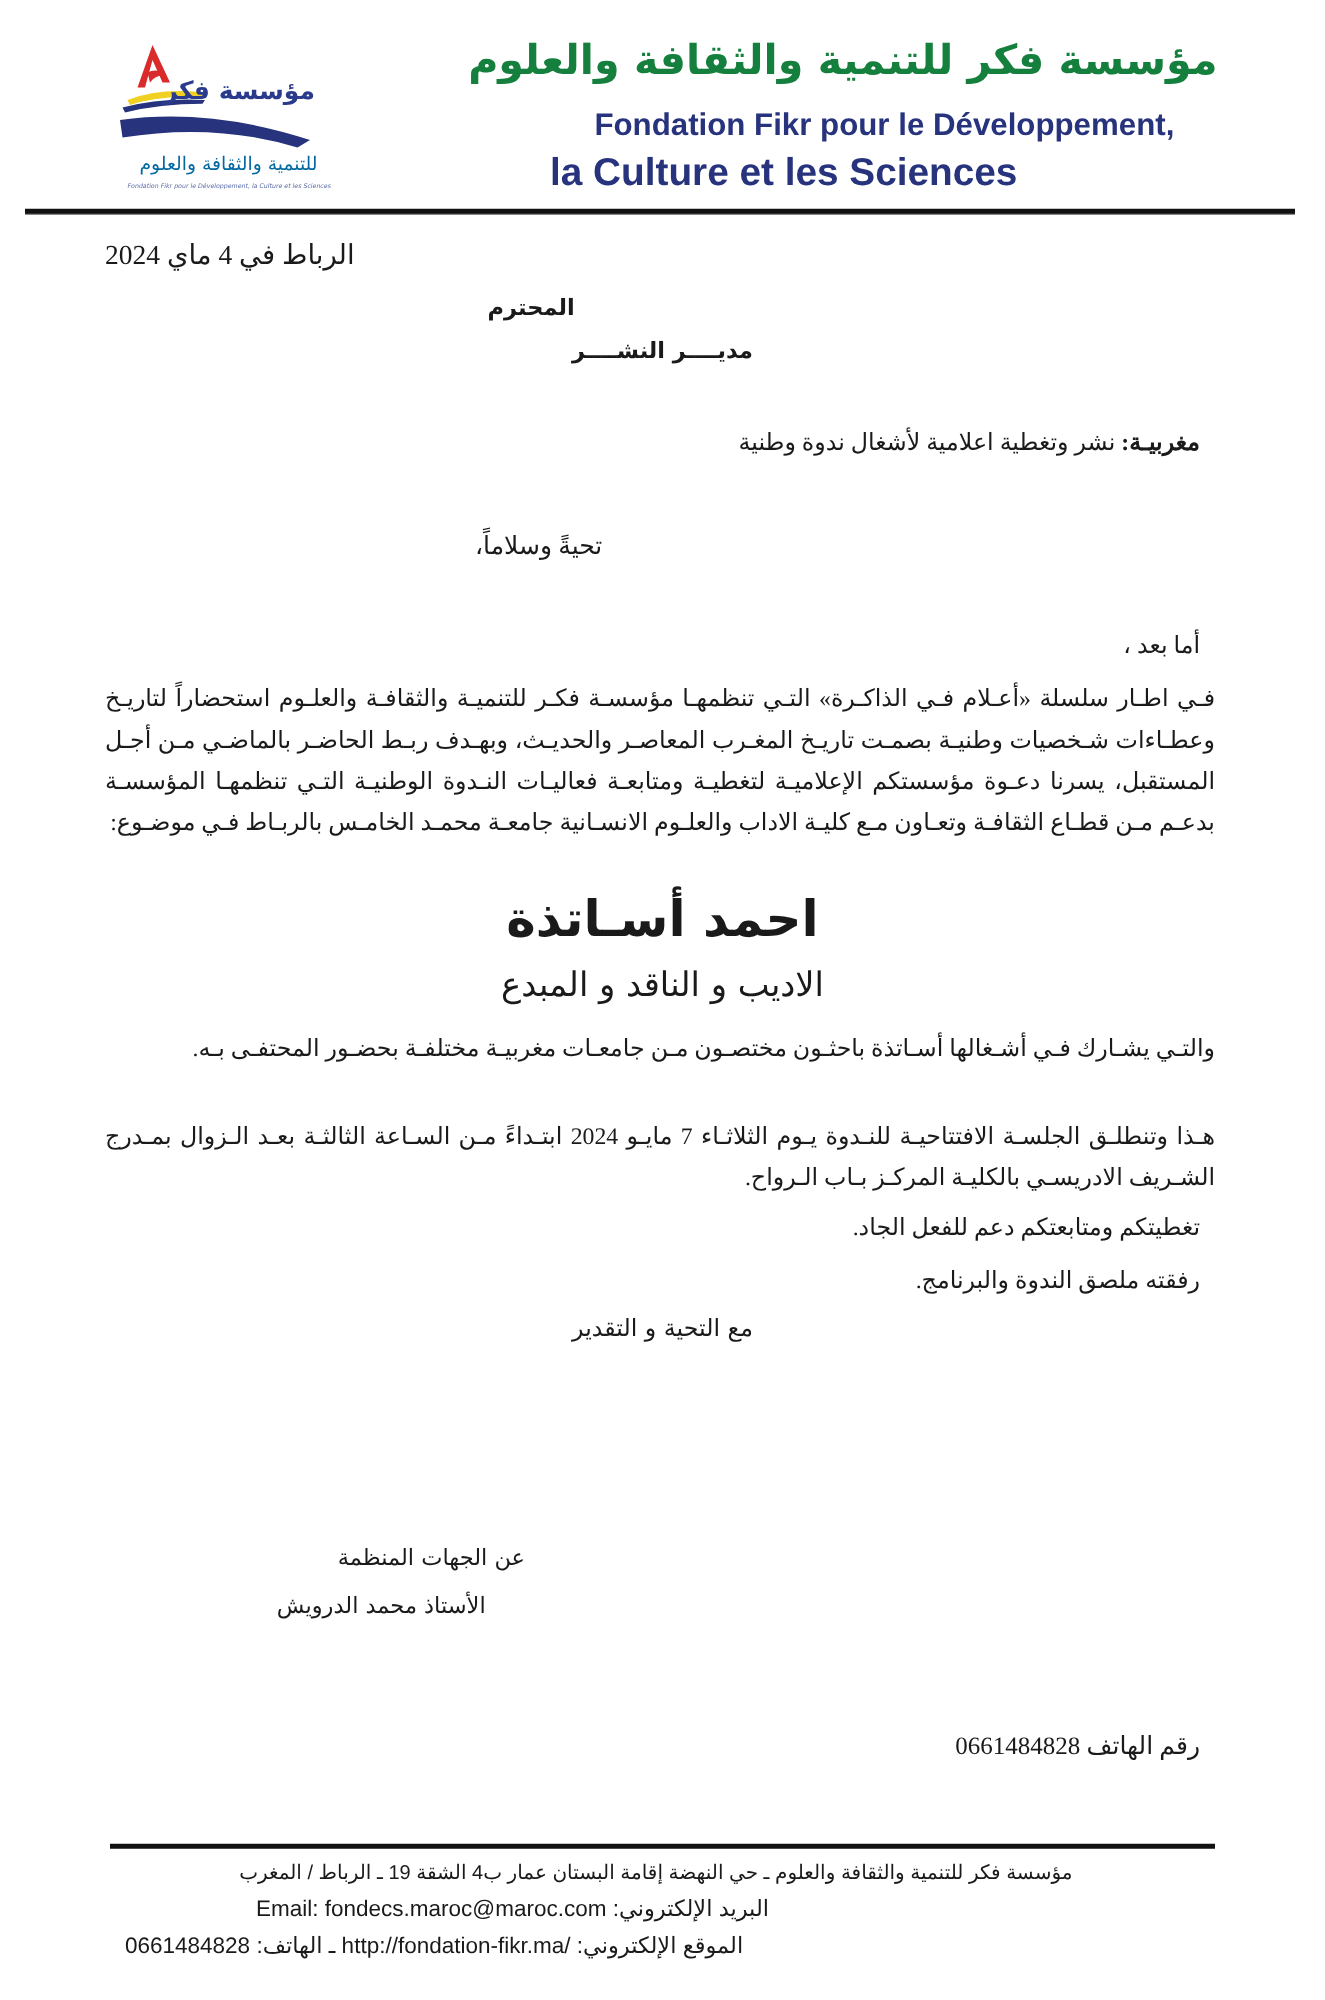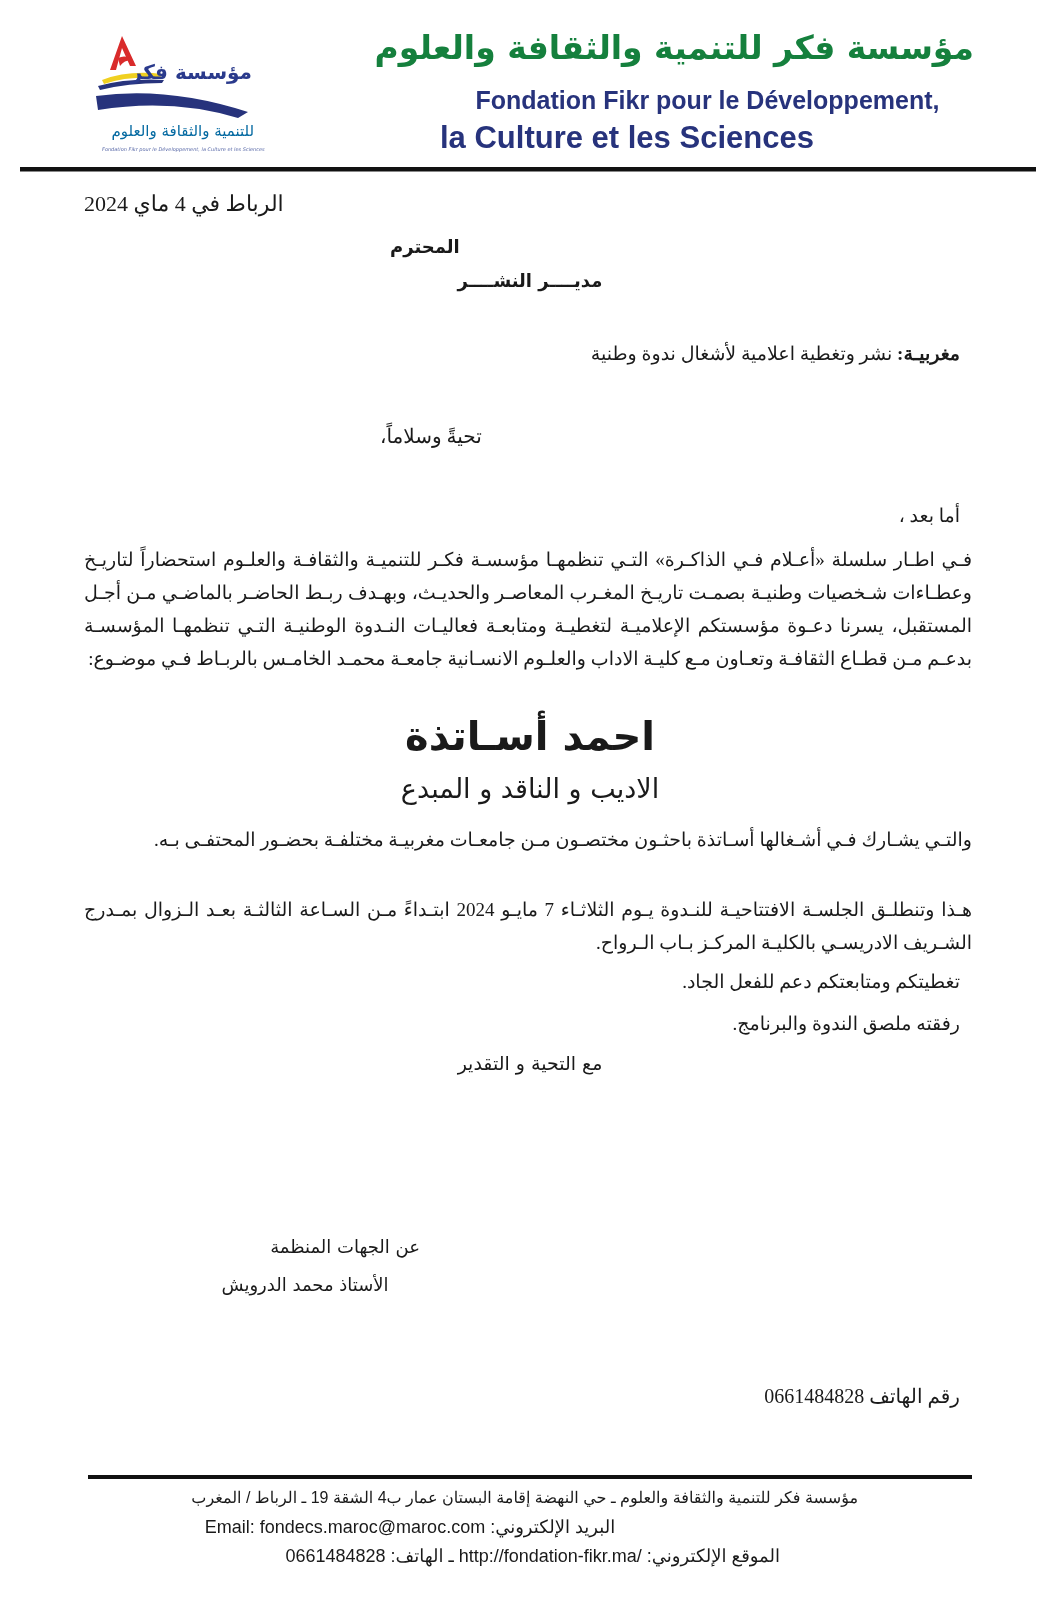--- a/index.html
+++ b/index.html
@@ -44,21 +44,21 @@
   .closing { left: 380px; width: 300px; top: 1052px; text-align: center; font-size: 19px; direction: rtl; }
 
   .sig1 { left: 190px; width: 230px; top: 1236px; font-size: 18px; direction: rtl; }
   .sig2 { left: 190px; width: 230px; top: 1274px; text-align: center; font-size: 18px; direction: rtl; }
   .phone { right: 100px; top: 1340px; font-size: 20px; direction: rtl; font-family: "Liberation Serif", serif; white-space: nowrap; margin-top: 44px; }
 
   
   .ftr-rule { left: 88px; width: 884px; top: 1475px; height: 4px; background: #111; }
   .ftr1 { left: 40px; width: 818px; top: 1488px; font-size: 16px; direction: rtl; white-space: nowrap; font-family: "Liberation Sans", sans-serif; }
   .ftr2 { left: 100px; width: 620px; top: 1516px; font-size: 18px; direction: rtl; text-align: center; white-space: nowrap; font-family: "Liberation Sans", sans-serif; }
-  .ftr3 { left: 100px; width: 680px; top: 1545px; font-size: 18px; direction: rtl; text-align: right; white-space: nowrap; font-family: "Liberation Sans", sans-serif; }
+  .ftr3 { left: 100px; width: 680px; top: 1545px; font-size: 18px; direction: rtl; text-align: left; white-space: nowrap; font-family: "Liberation Sans", sans-serif; }
   .ltr { direction: ltr; unicode-bidi: embed; }
 </style>
 </head>
 <body>
 
 <div class="abs logo">
   <svg width="170" height="128" viewBox="0 0 170 128" style="position:absolute;left:0;top:0;">
     <path d="M22 40 L34 6 L48 36 L42 36 L34 18 L28 40 Z" fill="#d92b2b"></path>
     <path d="M30 28 Q38 24 44 30 Q36 30 32 36 Z" fill="#d92b2b"></path>
     <path d="M14 50 Q40 40 74 44 L72 48 Q40 46 16 54 Z" fill="#f0d020"></path>

